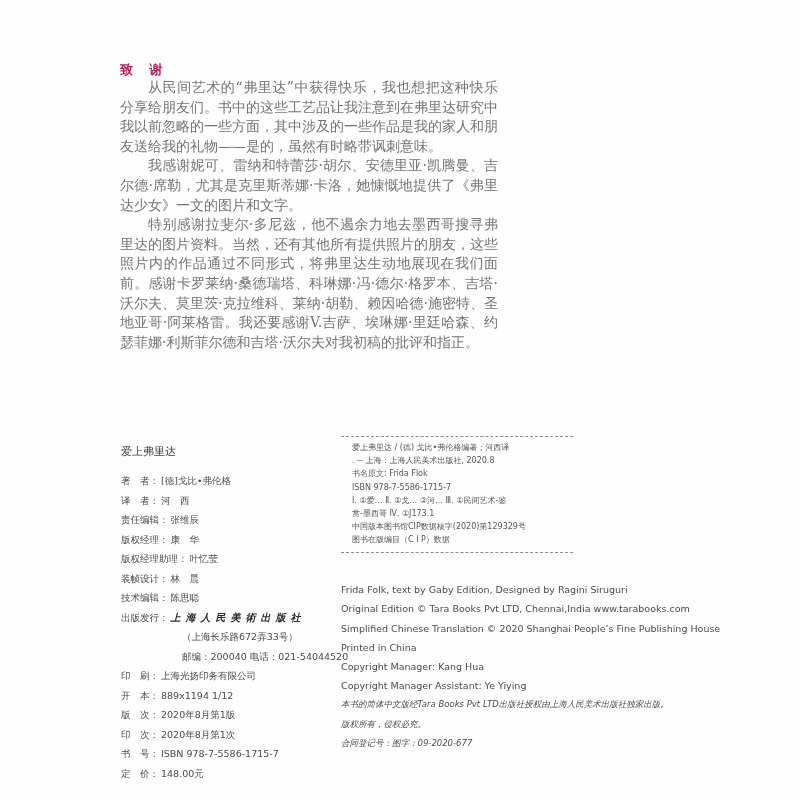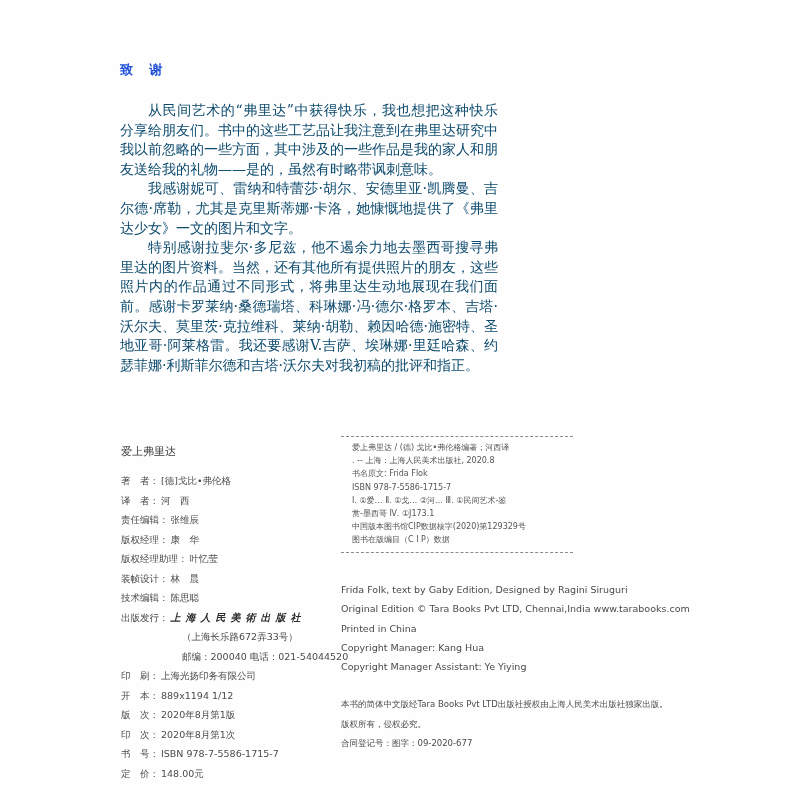--- a/index.html
+++ b/index.html
@@ -2,26 +2,26 @@
 <html><head>
 <meta charset="utf-8">
 <style>
   html, body { margin: 0; padding: 0; background: #ffffff; }
   body { width: 800px; height: 800px; position: relative; overflow: hidden; }
   .page { position: absolute; inset: 0; background: #fefefe; }
 
   .ack-title {
     position: absolute; left: 120px; top: 61px;
     font-family: "DejaVu Sans", sans-serif; font-weight: bold;
-    font-size: 13px; color: #1d4ed8; letter-spacing: 6px;
+    font-size: 13px; color: #be185d; letter-spacing: 6px;
   }
   .ack-body {
-    position: absolute; left: 120px; top: 101px; width: 378px;
+    position: absolute; left: 120px; top: 78px; width: 378px;
     font-family: "DejaVu Serif", serif; font-size: 14px;
-    line-height: 19.6px; color: #0c4a6e; text-align: justify;
+    line-height: 19.6px; color: #737373; text-align: justify;
   }
   .ack-body p { margin: 0; text-indent: 2em; }
 
   .colophon-title {
     position: absolute; left: 121px; top: 444px;
     font-family: "DejaVu Sans", sans-serif; font-size: 11px; color: #3a3a3a;
   }
   .credits {
     position: absolute; left: 121px; top: 471px; width: 220px;
     font-family: "DejaVu Sans", sans-serif; font-size: 9.5px; color: #4a4a4a;
@@ -49,21 +49,21 @@
   .english {
     position: absolute; left: 341px; top: 580px; width: 380px;
     font-family: "DejaVu Sans", sans-serif; font-size: 9.5px; color: #4a4a4a;
   }
   .english .en-row { height: 19.3px; line-height: 19.3px; white-space: nowrap; }
 
   .rights {
     position: absolute; left: 341px; top: 695px; width: 400px;
     font-family: "DejaVu Sans", sans-serif; font-size: 8.5px; color: #4a4a4a;
   }
-  .rights .r-row { height: 19.5px; line-height: 19.5px; white-space: nowrap; }
+  .rights .r-row { height: 19.5px; line-height: 19.5px; white-space: nowrap; font-style: italic; }
 </style>
 </head>
 <body>
 
 <div class="page">
 
   <div class="ack-title">致 谢</div>
 
   <div class="ack-body">
     <p>从民间艺术的“弗里达”中获得快乐，我也想把这种快乐分享给朋友们。书中的这些工艺品让我注意到在弗里达研究中我以前忽略的一些方面，其中涉及的一些作品是我的家人和朋友送给我的礼物——是的，虽然有时略带讽刺意味。</p>
@@ -160,20 +160,21 @@
       <div class="cip-line">赏-墨西哥 Ⅳ. ①J173.1</div>
       <div class="cip-line">中国版本图书馆CIP数据核字(2020)第129329号</div>
       <div class="cip-line">图书在版编目（C I P）数据</div>
     </div>
     <div class="cip-dash bottom"></div>
   </div>
 
   <div class="english">
     <div class="en-row">Frida Folk, text by Gaby Edition, Designed by Ragini Siruguri</div>
     <div class="en-row">Original Edition © Tara Books Pvt LTD, Chennai,India www.tarabooks.com</div>
+    <div class="en-row">Simplified Chinese Translation © 2020 Shanghai People’s Fine Publishing House</div>
     <div class="en-row">Printed in China</div>
     <div class="en-row">Copyright Manager: Kang Hua</div>
     <div class="en-row">Copyright Manager Assistant: Ye Yiying</div>
   </div>
 
   <div class="rights">
     <div class="r-row">本书的简体中文版经Tara Books Pvt LTD出版社授权由上海人民美术出版社独家出版。</div>
     <div class="r-row">版权所有，侵权必究。</div>
     <div class="r-row">合同登记号：图字：09-2020-677</div>
   </div>

